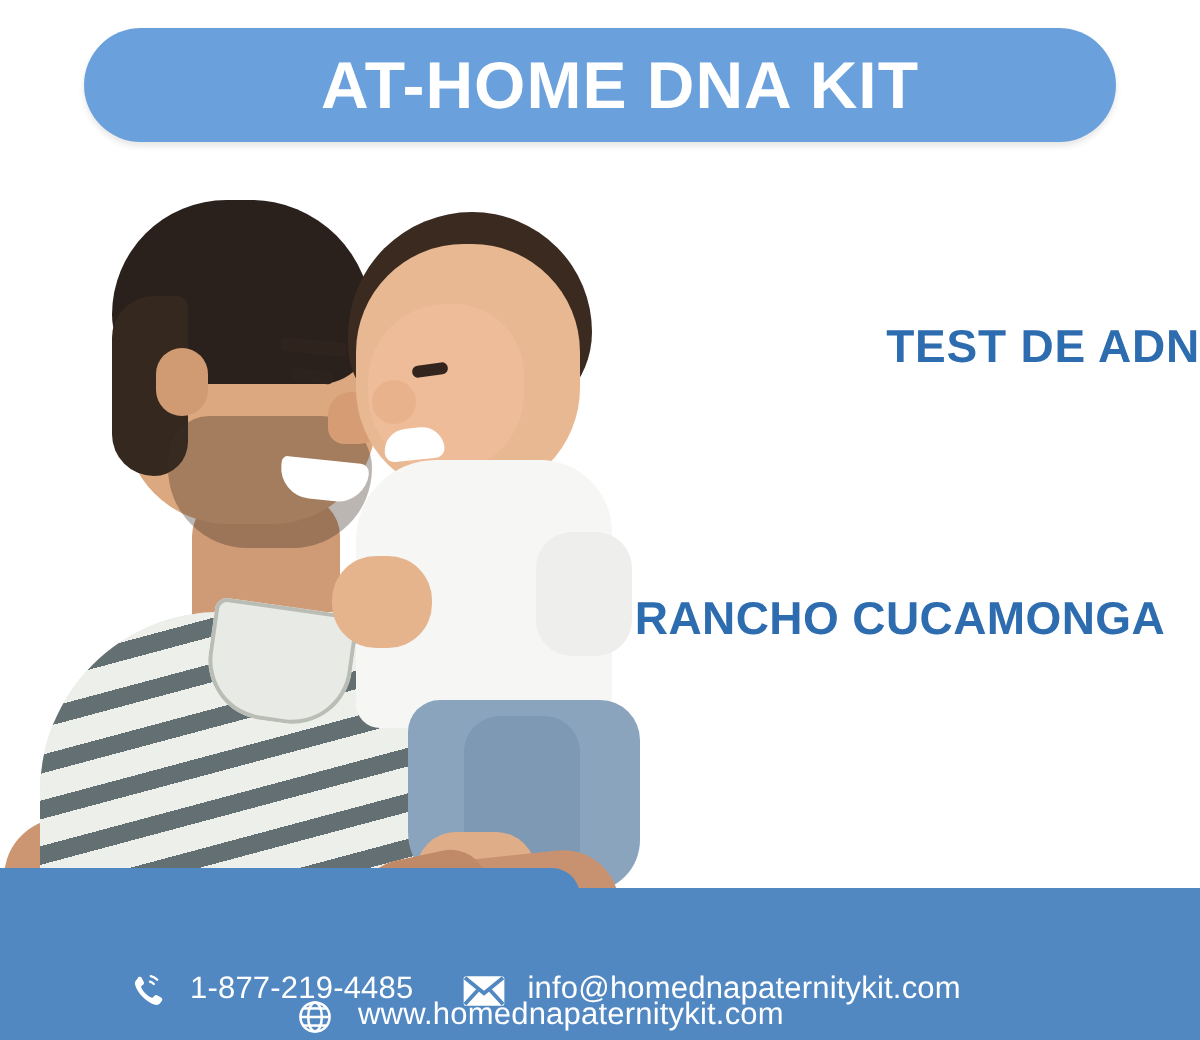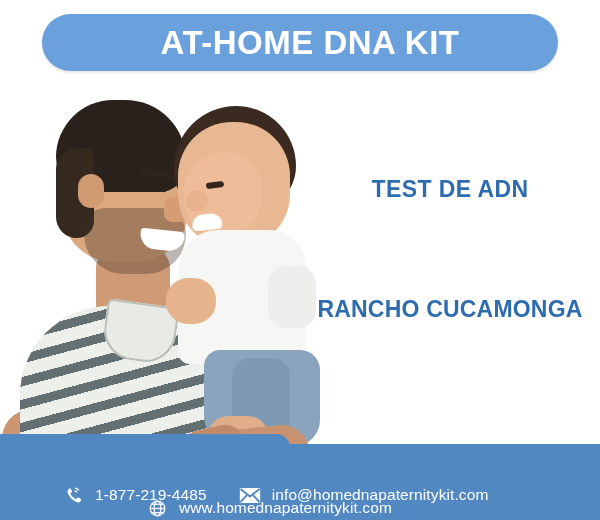--- a/index.html
+++ b/index.html
@@ -219,21 +219,21 @@
   
   .headline {
     position: absolute;
     left: 300px;
     width: 300px;
     text-align: center;
     color: #2e6cb0;
     font-weight: bold;
     white-space: nowrap;
   }
-  .line-1 { top: 176px; font-size: 23px; letter-spacing: 0.4px; }
+  .line-1 { top: 160px; font-size: 23px; letter-spacing: 0.4px; text-align: right; }
   .line-2 { top: 228px; font-size: 23px; letter-spacing: 0.4px; }
   .line-3 { top: 296px; font-size: 23px; letter-spacing: 0.2px; }
 
   
   .footer-left {
     position: absolute;
     left: 0; top: 434px;
     width: 290px; height: 86px;
     background: #5288c2;
     border-radius: 0 14px 0 0;
@@ -245,23 +245,23 @@
     background: #5288c2;
   }
   .footer-content {
     position: absolute;
     left: 0; top: 444px;
     width: 600px; height: 76px;
     color: #ffffff;
   }
   .f-row { position: absolute; display: flex; align-items: center; }
   .f-row-top { left: 146px; top: 9px; margin-top: 44px; }
-  .f-row-bot { left: 62px; top: 40px; }
+  .f-row-bot { left: 62px; top: 40px; gap: 24px; }
   .f-item { display: flex; align-items: center; }
-  .f-item + .f-item { margin-left: 32px; }
+  .f-item + .f-item { }
   .f-icon {
     display: inline-flex; align-items: center; justify-content: center;
     width: 22px; height: 22px; margin-right: 11px;
   }
   .f-text { font-size: 15.5px; letter-spacing: 0.1px; white-space: nowrap; }
 </style>
 </head>
 <body>
 
 <div id="poster">

